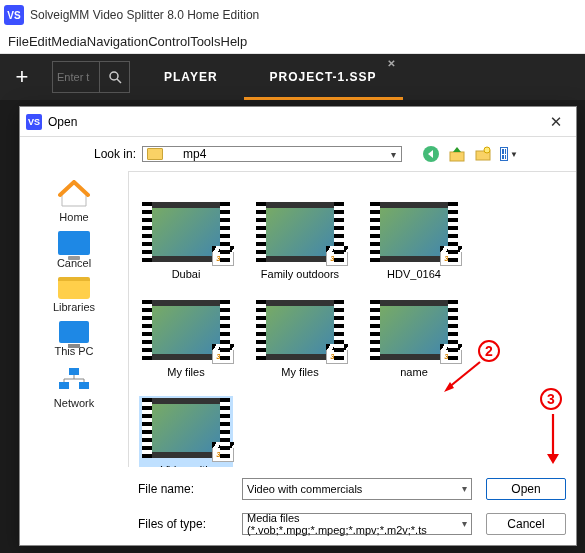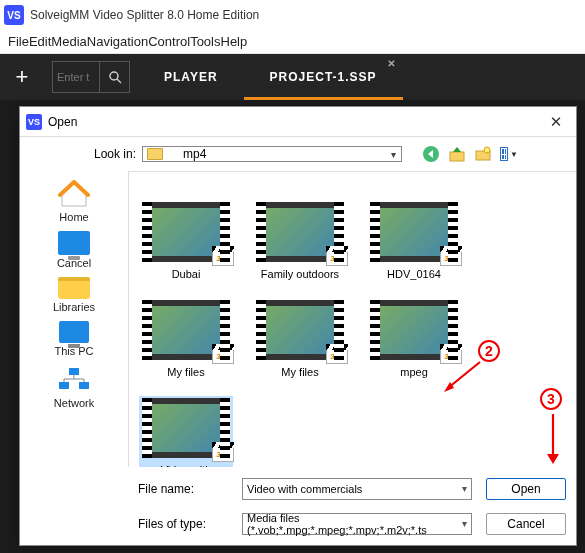--- a/index.html
+++ b/index.html
@@ -242,21 +242,21 @@
             <div class="img"></div>
             <div class="clap"></div>
           </div>
         <span>My files</span>
       </div>
       <div class="thumb c-test">
         <div class="film">
             <div class="img"></div>
             <div class="clap"></div>
           </div>
-        <span>mpeg</span>
+        <span>name</span>
       </div>
       <div class="thumb c-comm selected">
         <div class="film">
             <div class="img"></div>
             <div class="clap"></div>
           </div>
         <span>Video with commercials</span>
       </div>
     </div>
   </div>

